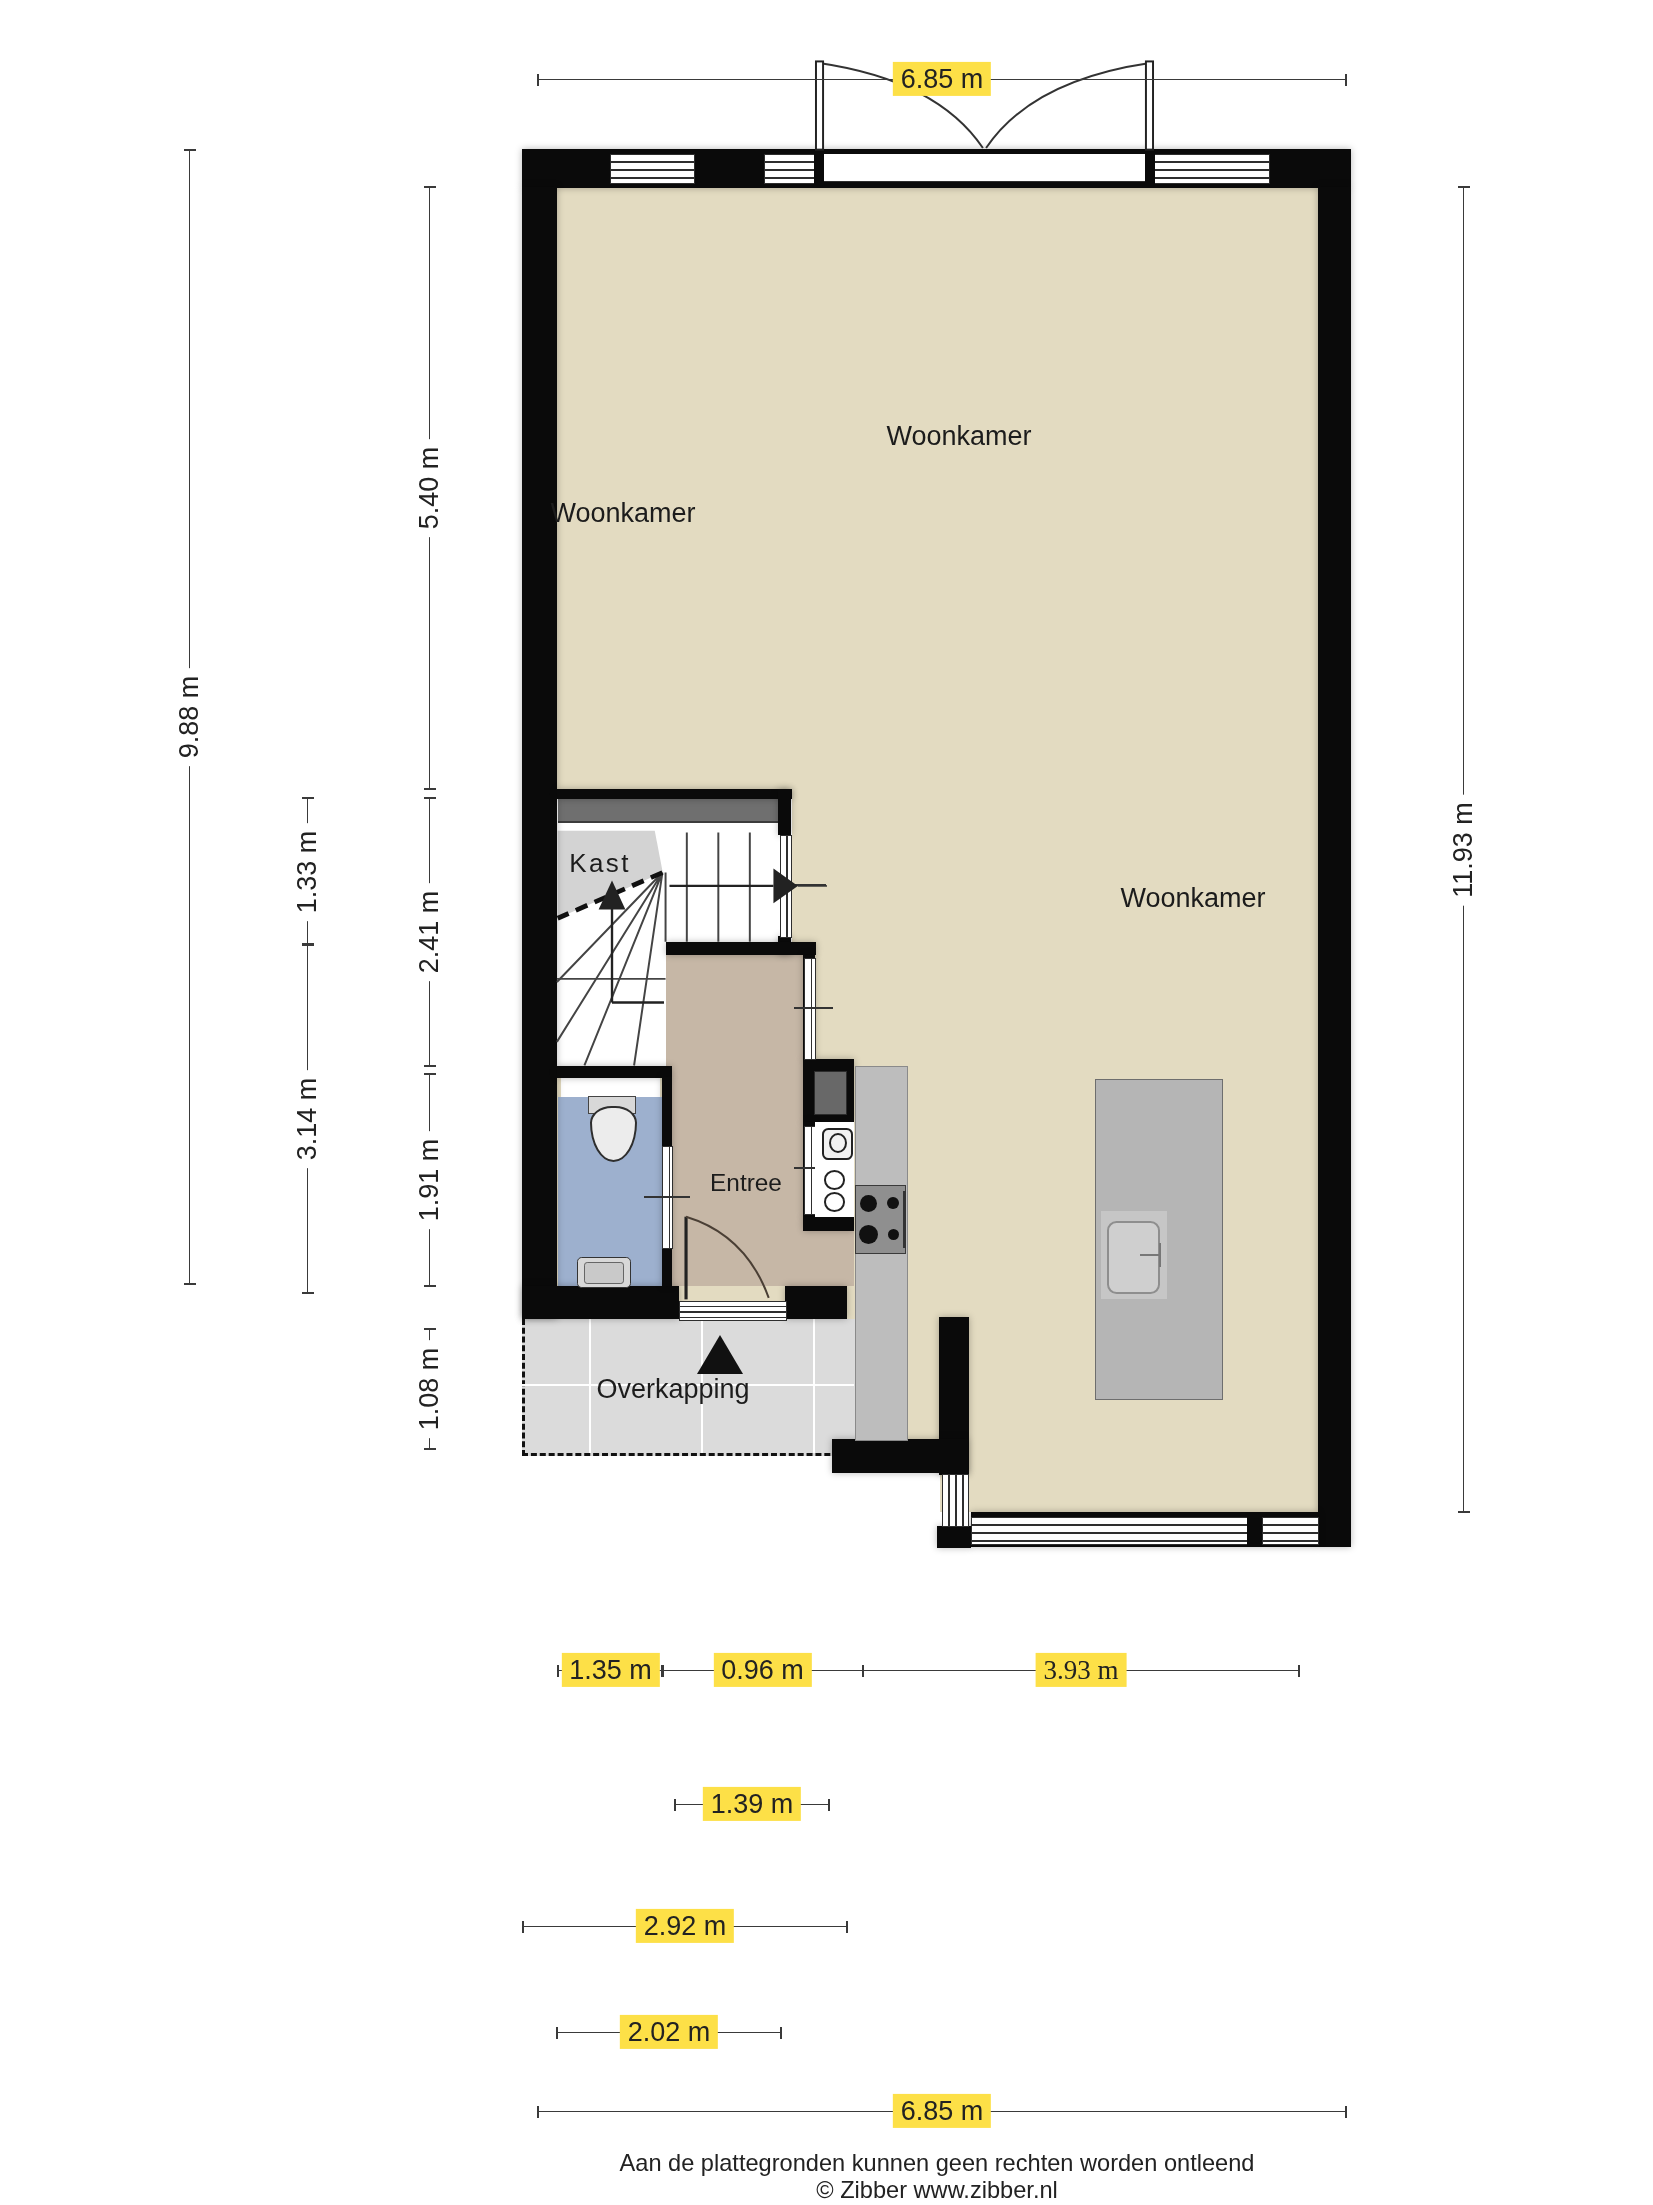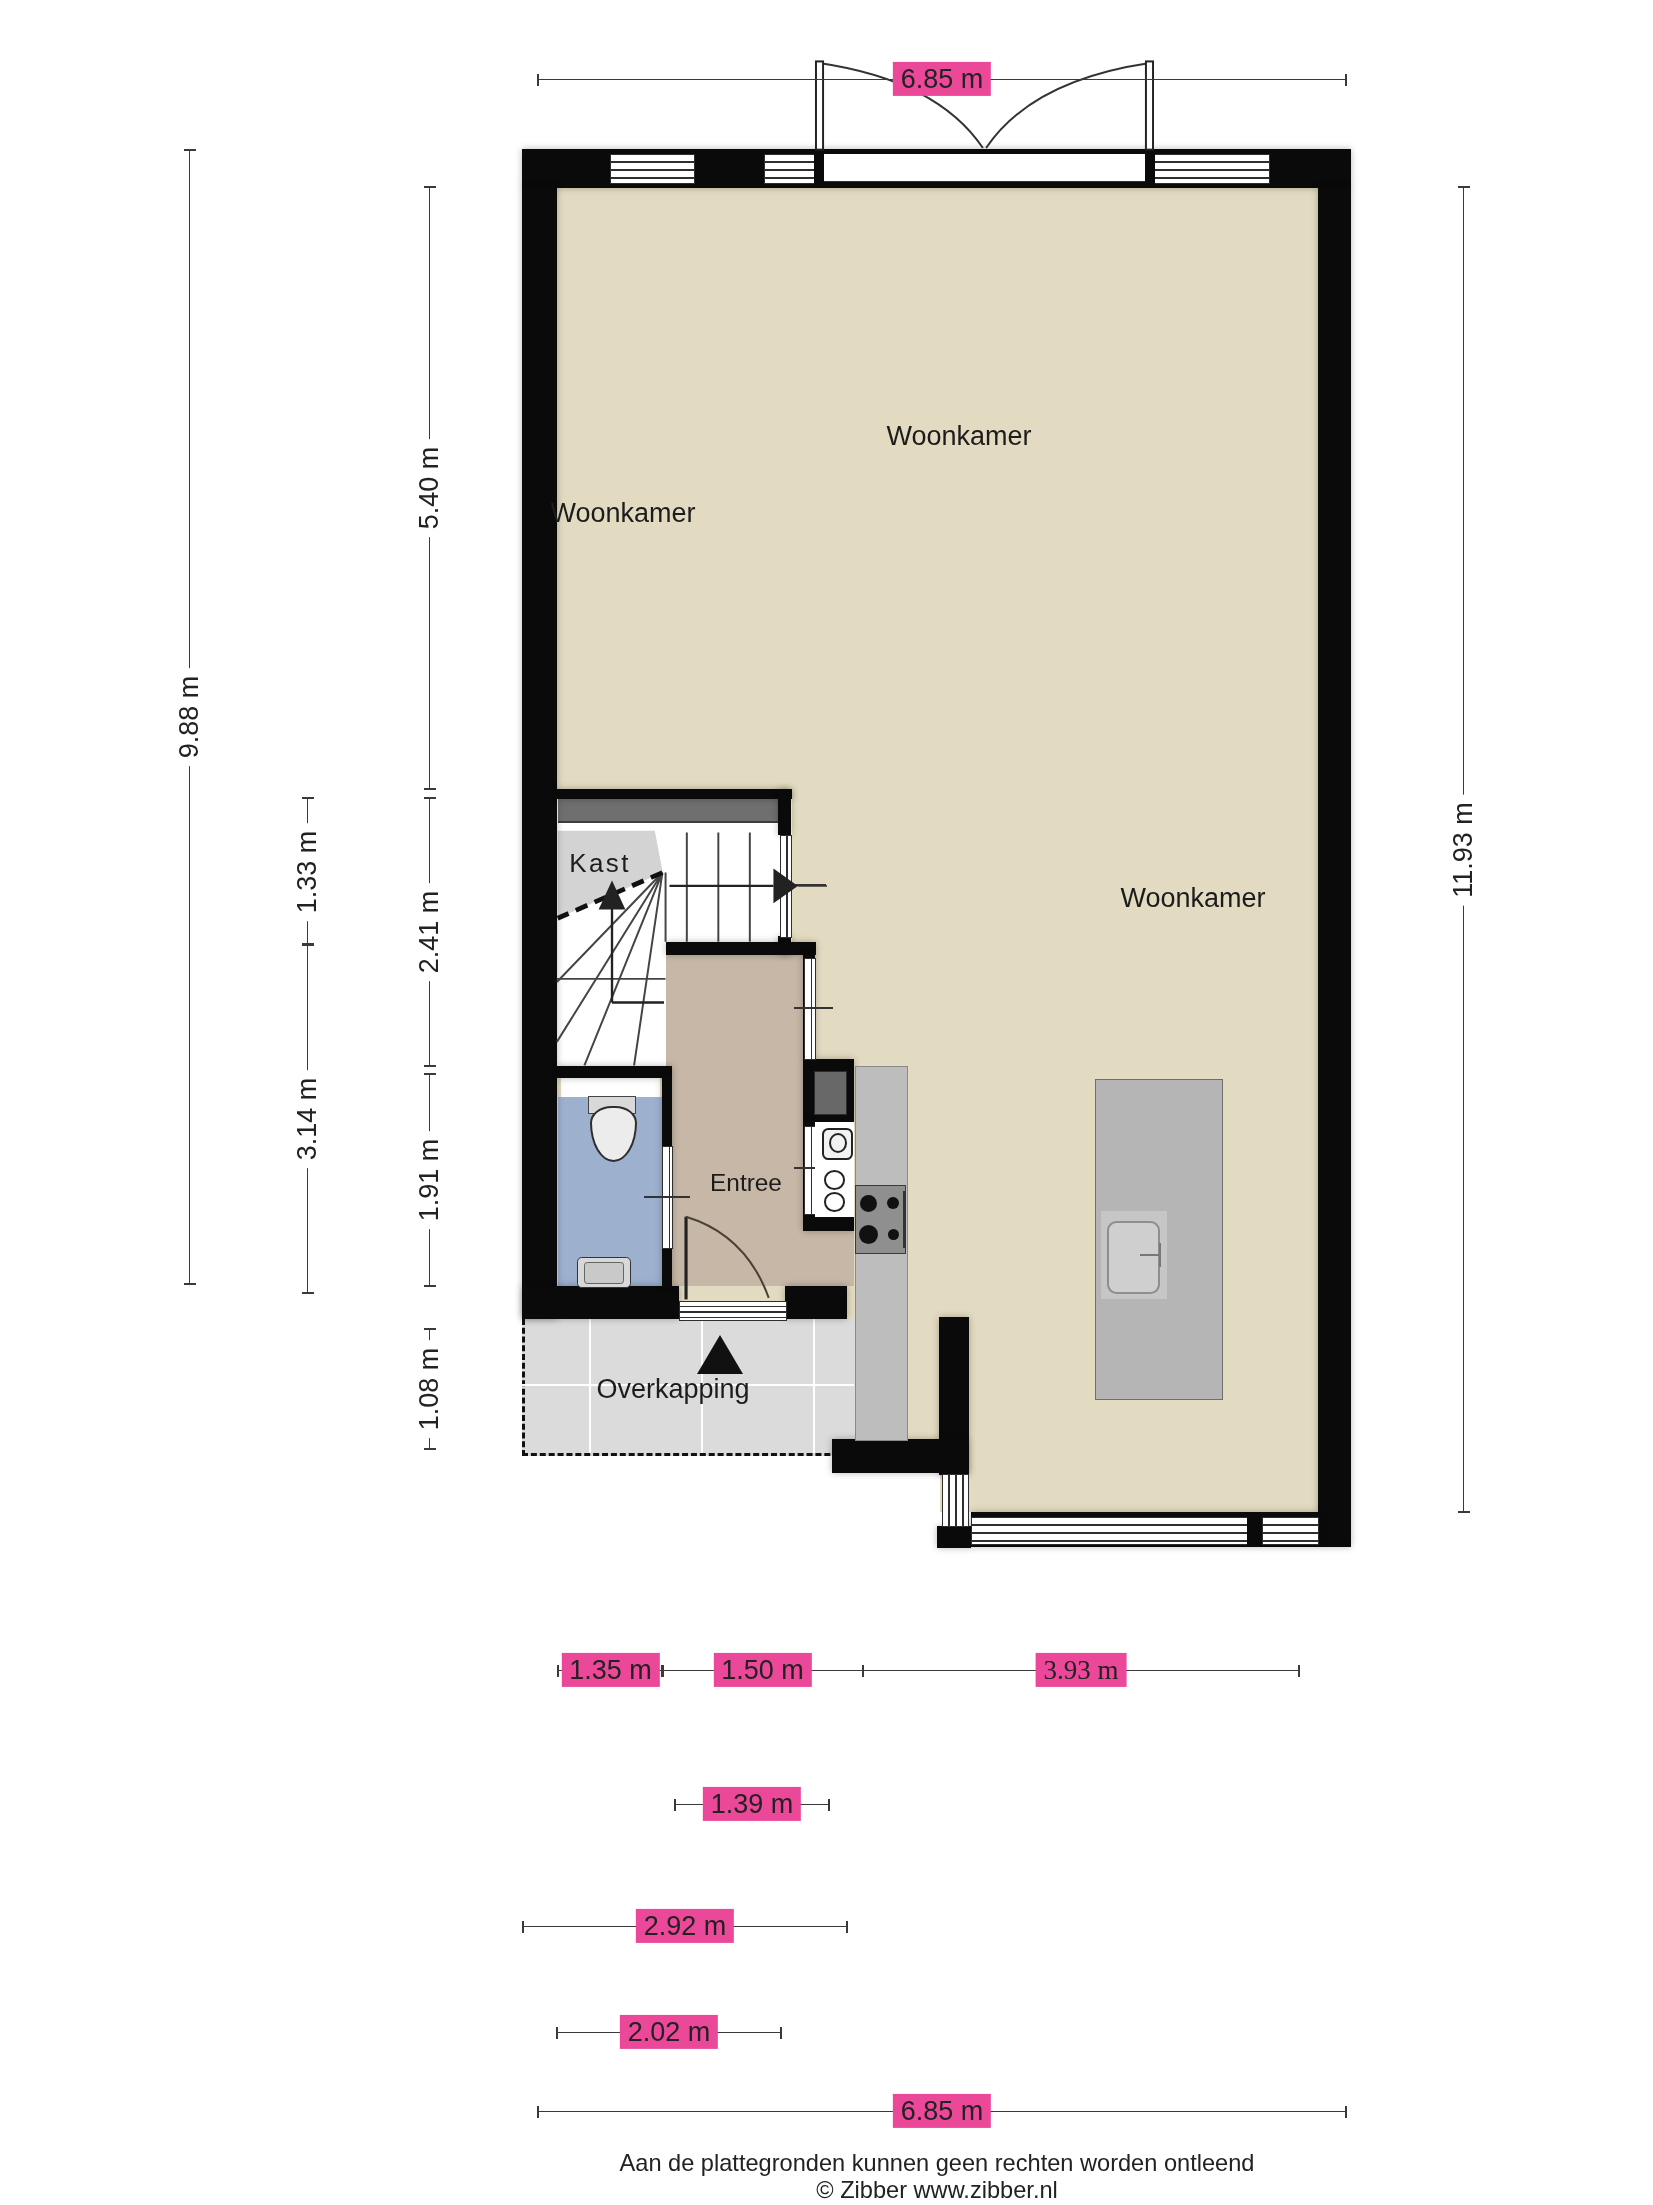--- a/index.html
+++ b/index.html
@@ -17,21 +17,21 @@
   .thresh{position:absolute;background:#fff;border:1.6px solid #2e2e2e;
         background-image:repeating-linear-gradient(to bottom, transparent 0 3.9px, #2e2e2e 3.9px 5.5px);}
   
   .dimh{position:absolute;border-top:1.6px solid #3a3a3a;}
   .dimh::before,.dimh::after{content:"";position:absolute;top:-6.3px;width:1.6px;height:12.6px;background:#3a3a3a;}
   .dimh::before{left:-0.8px}.dimh::after{right:-0.8px}
   .dimv{position:absolute;border-left:1.6px solid #3a3a3a;}
   .dimv::before,.dimv::after{content:"";position:absolute;left:-6.3px;height:1.6px;width:12.6px;background:#3a3a3a;}
   .dimv::before{top:-0.8px}.dimv::after{bottom:-0.8px}
   .dlab{position:absolute;left:50%;top:-0.8px;transform:translate(-50%,-50%);
-        background:#ec4899;padding:1.6px 7.9px;font-size:27px;white-space:nowrap;color:#222;}
+        background:#fde047;padding:1.6px 7.9px;font-size:27px;white-space:nowrap;color:#222;}
   .dlabv{position:absolute;left:-0.8px;top:50%;transform:translate(-50%,-50%) rotate(-90deg);
         background:#fff;padding:1.6px 7.9px;font-size:27px;white-space:nowrap;color:#222;}
   .rlabel{position:absolute;transform:translate(-50%,-50%);font-size:27px;white-space:nowrap;}
   .footer{position:absolute;left:937px;transform:translateX(-50%);font-size:23.6px;white-space:nowrap;color:#222;}
   .tick{position:absolute;background:#333;height:1.6px;}
   .grid-v{position:absolute;width:2.4px;background:#fff;}
   .grid-h{position:absolute;height:2.4px;background:#fff;}
 </style>
 </head>
 <body>
@@ -202,21 +202,21 @@
     <span class="dlabv">1.33 m</span>
   </div>
   <div class="dimv" style="left:307px;top:944px;height:349px;">
     <span class="dlabv">3.14 m</span>
   </div>
 
   <div class="dimh" style="left:558px;top:1670px;width:105px;">
     <span class="dlab">1.35 m</span>
   </div>
   <div class="dimh" style="left:662px;top:1670px;width:201px;">
-    <span class="dlab">1.50 m</span>
+    <span class="dlab">0.96 m</span>
   </div>
   <div class="dimh" style="left:863px;top:1670px;width:436px;font-family:Liberation Serif, serif;">
     <span class="dlab">3.93 m</span>
   </div>
   <div class="dimh" style="left:675px;top:1804px;width:154px;">
     <span class="dlab">1.39 m</span>
   </div>
   <div class="dimh" style="left:523px;top:1926px;width:324px;">
     <span class="dlab">2.92 m</span>
   </div>

